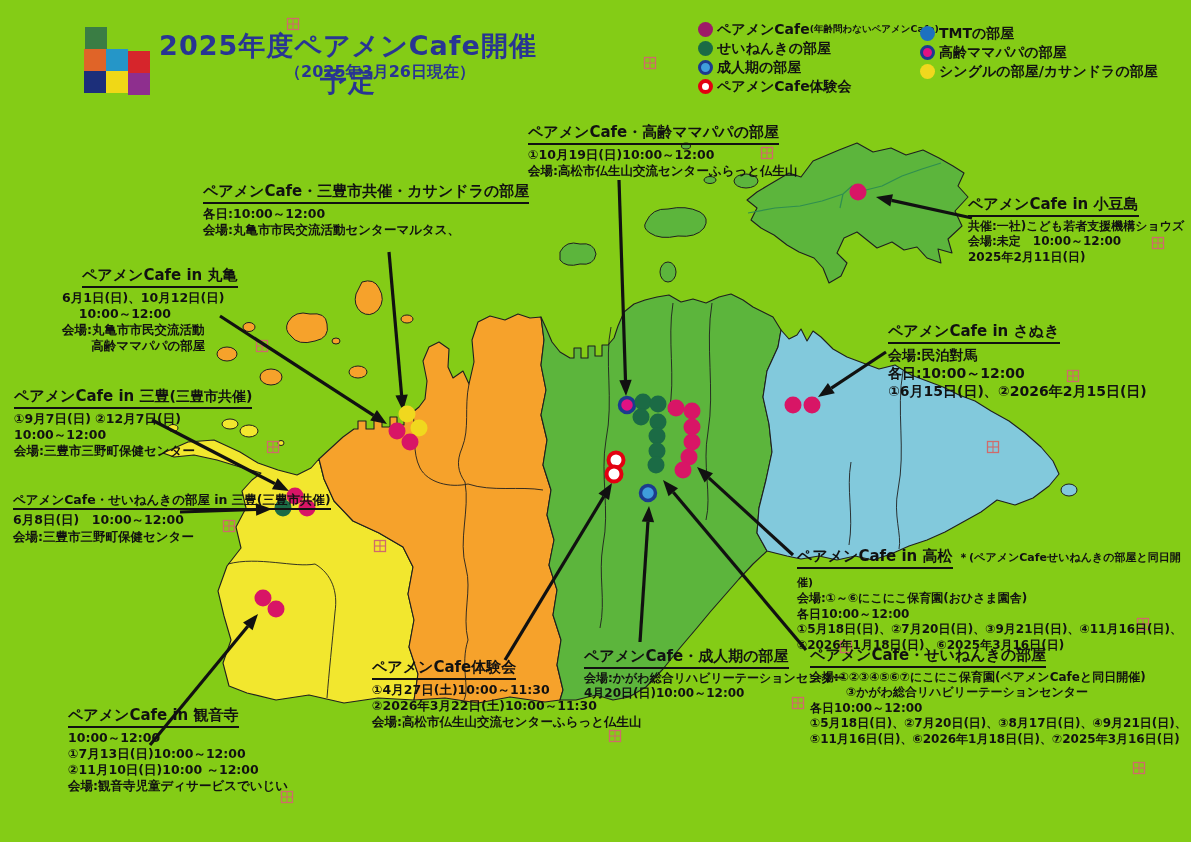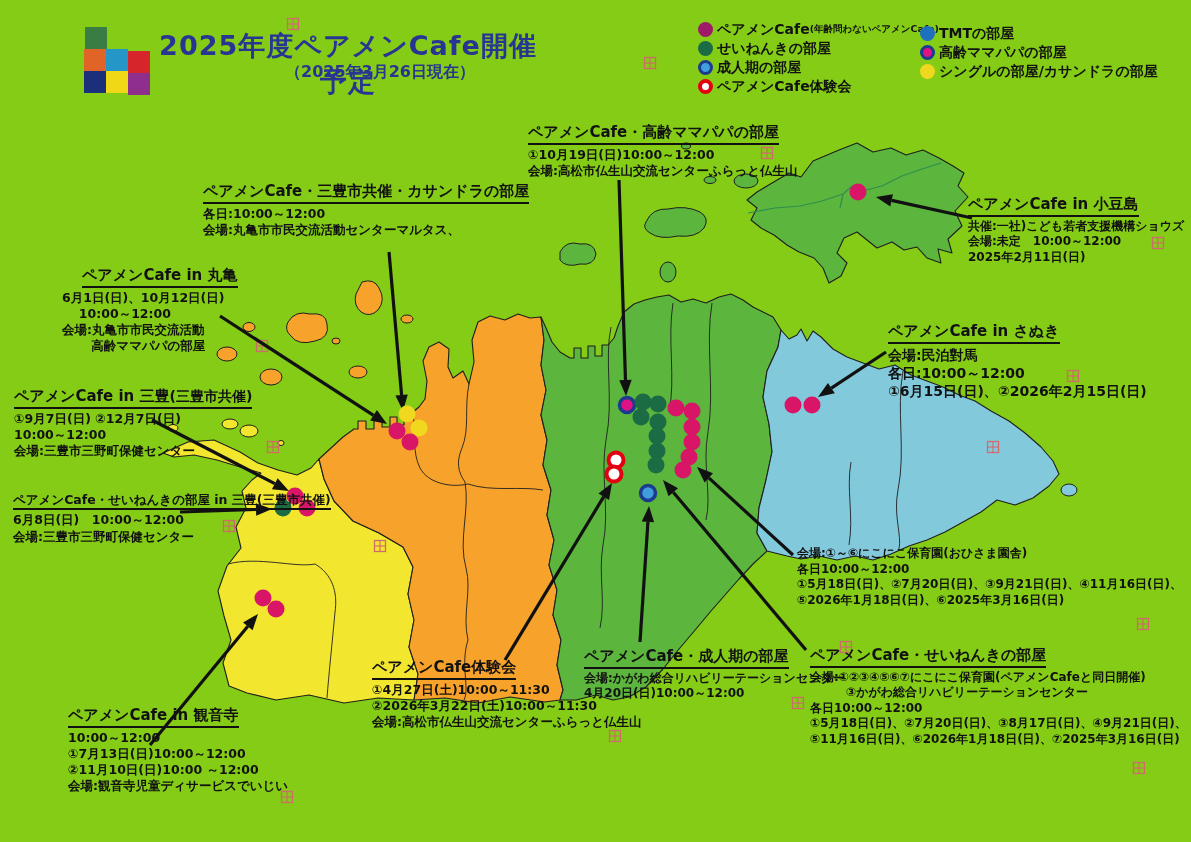--- a/index.html
+++ b/index.html
@@ -368,20 +368,22 @@
   <div class="ann ln-13" style="left:888px;top:321px;width:240px">
     <div><span class="t">ペアメンCafe in さぬき</span></div>
     <div>
         <div class="ln">会場:民泊對馬</div>
         <div class="ln">各日:10:00～12:00</div>
         <div class="ln">①6月15日(日)、②2026年2月15日(日)</div>
       </div>
   </div>
 
   <div class="ann ln-12" style="left:797px;top:546px;width:394px">
+    <div><span class="t">ペアメンCafe in 高松</span>
+         <span class="tsuf">＊(ペアメンCafeせいねんきの部屋と同日開催)</span></div>
     <div>
         <div class="ln">会場:①～⑥にこにこ保育園(おひさま園舎)</div>
         <div class="ln">各日10:00～12:00</div>
         <div class="ln">①5月18日(日)、②7月20日(日)、③9月21日(日)、④11月16日(日)、</div>
         <div class="ln">⑤2026年1月18日(日)、⑥2025年3月16日(日)</div>
       </div>
   </div>
 
   <div class="ann ln-12" style="left:810px;top:645px;width:385px">
     <div><span class="t">ペアメンCafe・せいねんきの部屋</span></div>

